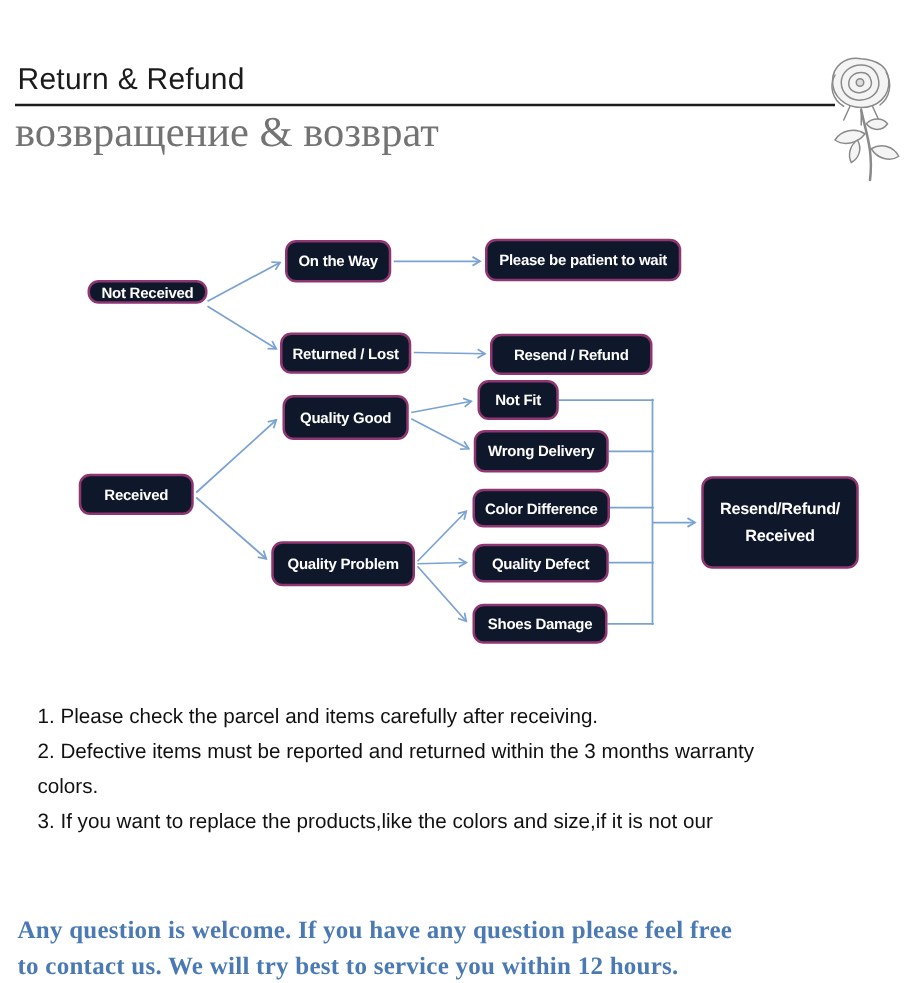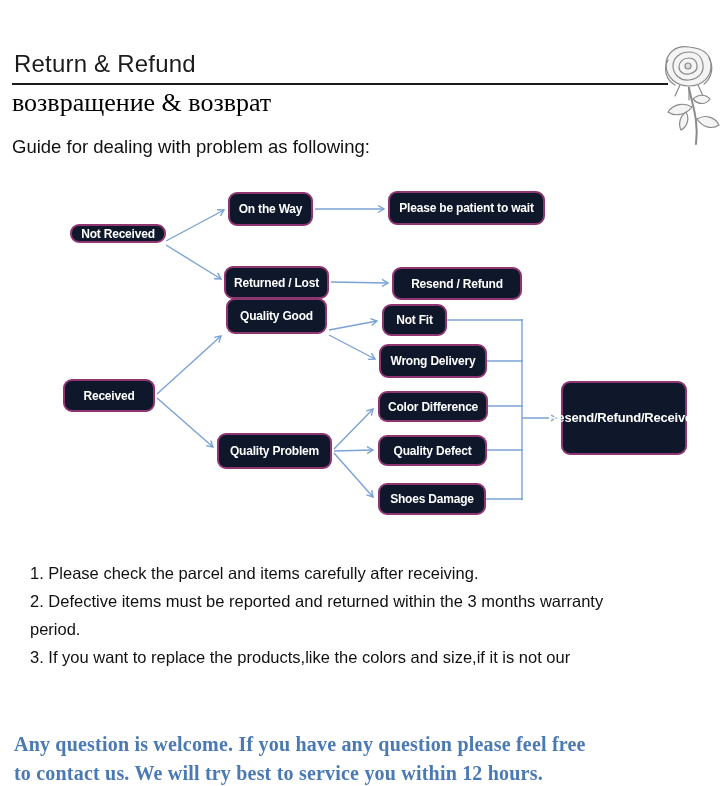--- a/index.html
+++ b/index.html
@@ -2,41 +2,41 @@
 <html><head>
 <meta charset="utf-8">
 <style>
   html,body{margin:0;padding:0;background:#ffffff;}
   body{font-family:"Liberation Sans",sans-serif;}
   .page{position:relative;width:724px;height:786px;background:#ffffff;overflow:hidden;margin-top:42px;}
 
   
   .title{position:absolute;left:14px;top:8px;font-size:24px;color:#1b1b1b;letter-spacing:0.2px;}
   .title-rule{position:absolute;left:12px;top:41px;width:656px;height:2px;background:#1c1c1c;}
-  .subtitle{position:absolute;left:12px;top:46px;font-family:"Liberation Serif",serif;font-size:26px;color:#000000;}
+  .subtitle{position:absolute;left:12px;top:46px;font-family:"Liberation Serif",serif;font-size:34px;color:#737373;}
   .rose{position:absolute;left:656px;top:2px;width:66px;height:102px;}
 
   .intro{position:absolute;left:12px;top:94px;font-size:18.5px;color:#111;}
 
   
   .flow{position:absolute;left:0;top:0;width:724px;height:500px;}
   .node{
     position:absolute;
     background:#0f172a;
     border:2px solid #8E3572;
     border-radius:9px;
     color:#ffffff;
     font-weight:bold;
     font-size:12px;
     letter-spacing:-0.2px;
     display:flex;align-items:center;justify-content:center;text-align:center;
     box-sizing:border-box;
     white-space:nowrap;
   }
-  .node.final{font-size:13px;line-height:1.7;white-space:normal;}
+  .node.final{font-size:13px;line-height:1.7;white-space:normal;flex-direction:column;}
   .arrows{position:absolute;left:0;top:140px;width:724px;height:345px;pointer-events:none;}
 
   
   .notes{position:absolute;left:30px;top:517px;width:670px;font-size:16.5px;color:#111;}
   .notes .line{line-height:28px;}
 
   
   .footer{position:absolute;left:14px;top:688px;width:702px;
     font-family:"Liberation Serif",serif;font-weight:bold;font-size:20px;
     color:#4A79B4;letter-spacing:0.2px;}
@@ -61,21 +61,20 @@
       <path d="M53 14 C58 23 56 34 48 40" fill="none"></path>
       <path d="M24 41 L19 52 M33 43 L33 56 M42 41 L47 52" fill="none"></path>
       <path d="M33 44 C36 60 43 76 40 100" fill="none" stroke-width="2"></path>
       <path d="M37 55 C42 50 50 50 54 55 C50 61 42 61 37 55 Z"></path>
       <path d="M36 63 C28 58 17 60 12 68 C19 73 30 71 36 63 Z"></path>
       <path d="M41 75 C49 70 59 73 63 81 C56 86 46 83 41 75 Z"></path>
       <path d="M30 68 C24 72 22 80 25 86 C31 83 34 75 30 68 Z"></path>
     </g>
   </svg>
 
-  <div class="intro">Guide for dealing with problem as following:</div>
 
   <div class="flow">
 
     <svg class="arrows" viewBox="0 0 724 345">
       <defs>
         <marker id="ah" markerUnits="userSpaceOnUse" markerWidth="10" markerHeight="10" refX="7" refY="4.5" orient="auto">
           <path d="M1 1 L7 4.5 L1 8" fill="none" stroke="#7BA2D4" stroke-width="1.4"></path>
         </marker>
       </defs>
       <g stroke="#7BA2D4" stroke-width="1.4" fill="none">
@@ -98,38 +97,38 @@
         <line x1="522" y1="137" x2="522" y2="318"></line>
         <line x1="522" y1="236" x2="556" y2="236" marker-end="url(#ah)"></line>
       </g>
     </svg>
 
     <div class="node" style="left:70px;top:182px;width:96px;height:19px">Not Received</div>
     <div class="node" style="left:228px;top:150px;width:85px;height:34px">On the Way</div>
     <div class="node" style="left:388px;top:149px;width:157px;height:34px">Please be patient to wait</div>
     <div class="node" style="left:224px;top:224px;width:105px;height:33px">Returned / Lost</div>
     <div class="node" style="left:392px;top:225px;width:130px;height:33px">Resend / Refund</div>
-    <div class="node" style="left:226px;top:256px;width:101px;height:36px">Quality Good</div>
+    <div class="node" style="left:226px;top:274px;width:101px;height:36px">Quality Good</div>
     <div class="node" style="left:382px;top:262px;width:65px;height:32px">Not Fit</div>
     <div class="node" style="left:379px;top:302px;width:108px;height:34px">Wrong Delivery</div>
     <div class="node" style="left:63px;top:337px;width:92px;height:33px">Received</div>
     <div class="node" style="left:378px;top:349px;width:110px;height:31px">Color Difference</div>
     <div class="node" style="left:217px;top:391px;width:115px;height:36px">Quality Problem</div>
     <div class="node" style="left:378px;top:393px;width:109px;height:31px">Quality Defect</div>
     <div class="node" style="left:378px;top:441px;width:108px;height:32px">Shoes Damage</div>
     <div class="node final" style="left:561px;top:339px;width:126px;height:74px">
       <span>Resend/Refund/</span>
       <span>Received</span>
     </div>
   </div>
 
   <div class="notes">
     <div class="line">1. Please check the parcel and items carefully after receiving.</div>
     <div class="line">2. Defective items must be reported and returned within the 3 months warranty</div>
-    <div class="line">period.</div>
+    <div class="line">colors.</div>
     <div class="line">3. If you want to replace the products,like the colors and size,if it is not our</div>
   </div>
 
   <div class="footer">
     <div class="line">Any question is welcome. If you have any question please feel free</div>
     <div class="line">to contact us. We will try best to service you within 12 hours.</div>
   </div>
 
 </div>
 

